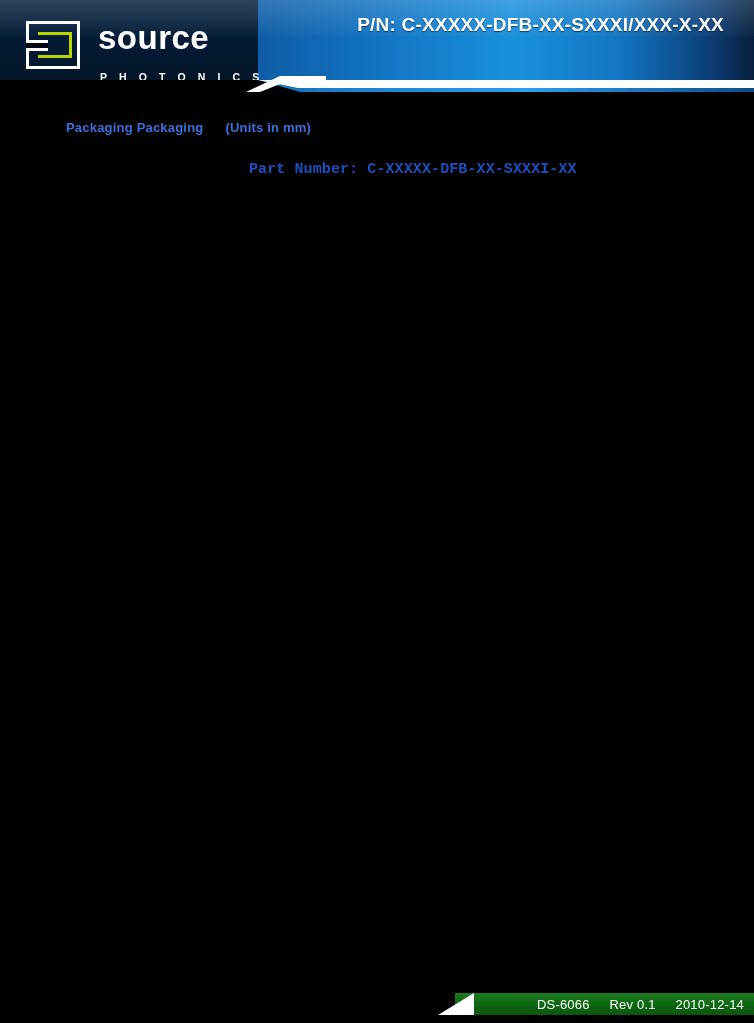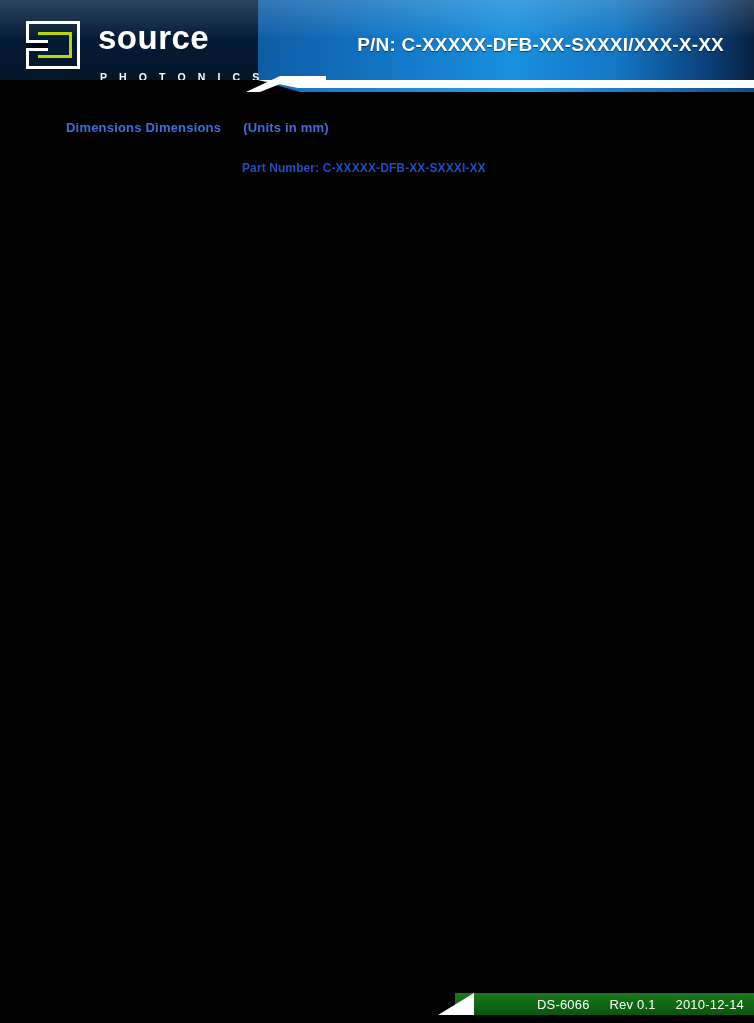--- a/index.html
+++ b/index.html
@@ -159,21 +159,20 @@
     position: absolute;
     right: 30px;
     top: 14px;
     text-align: right;
     font-size: 19px;
     font-weight: bold;
     color: #ffffff;
     text-shadow: 0 1px 1px rgba(0,0,0,.55);
     letter-spacing: .2px;
     white-space: nowrap;
-    margin-top: 20px;
   }
   .hdr-sub {
     position: absolute;
     right: 30px;
     top: 40px;
     text-align: right;
     font-size: 13px;
     font-weight: bold;
     color: #ffffff;
     text-shadow: 0 1px 1px rgba(0,0,0,.55);
@@ -190,27 +189,28 @@
     color: #3b6fdc;
     white-space: nowrap;
     letter-spacing: .2px;
   }
   .section-heading .units {
     margin-left: 22px;
   }
 
   .part-number {
     position: absolute;
-    left: 242px;
+    left: 249px;
     top: 161px;
-    font-size: 12px;
+    font-size: 15px;
     font-weight: bold;
     color: #1f4fbf;
     white-space: nowrap;
     letter-spacing: .1px;
+    font-family: Liberation Mono, monospace;
   }
 
   .drawing-area {
     position: absolute;
     left: 40px;
     top: 185px;
     width: 674px;
     height: 760px;
     background: transparent;
   }
@@ -272,21 +272,21 @@
     </div>
   </div>
 
   <div class="hdr-title">P/N: C-XXXXX-DFB-XX-SXXXI/XXX-X-XX</div>
 
   <div class="header-swoosh"></div>
   <div class="header-wedge"></div>
 </div>
 
 <div class="section-heading">
-  <span>Dimensions Dimensions</span><span class="units">(Units in mm)</span>
+  <span>Packaging Packaging</span><span class="units">(Units in mm)</span>
 </div>
 
 <div class="part-number">Part Number: C-XXXXX-DFB-XX-SXXXI-XX</div>
 
 <div class="drawing-area"></div>
 
 <div class="footer">
   <div class="footer-bar"></div>
   <div class="footer-wedge"></div>
   <div class="footer-text">

